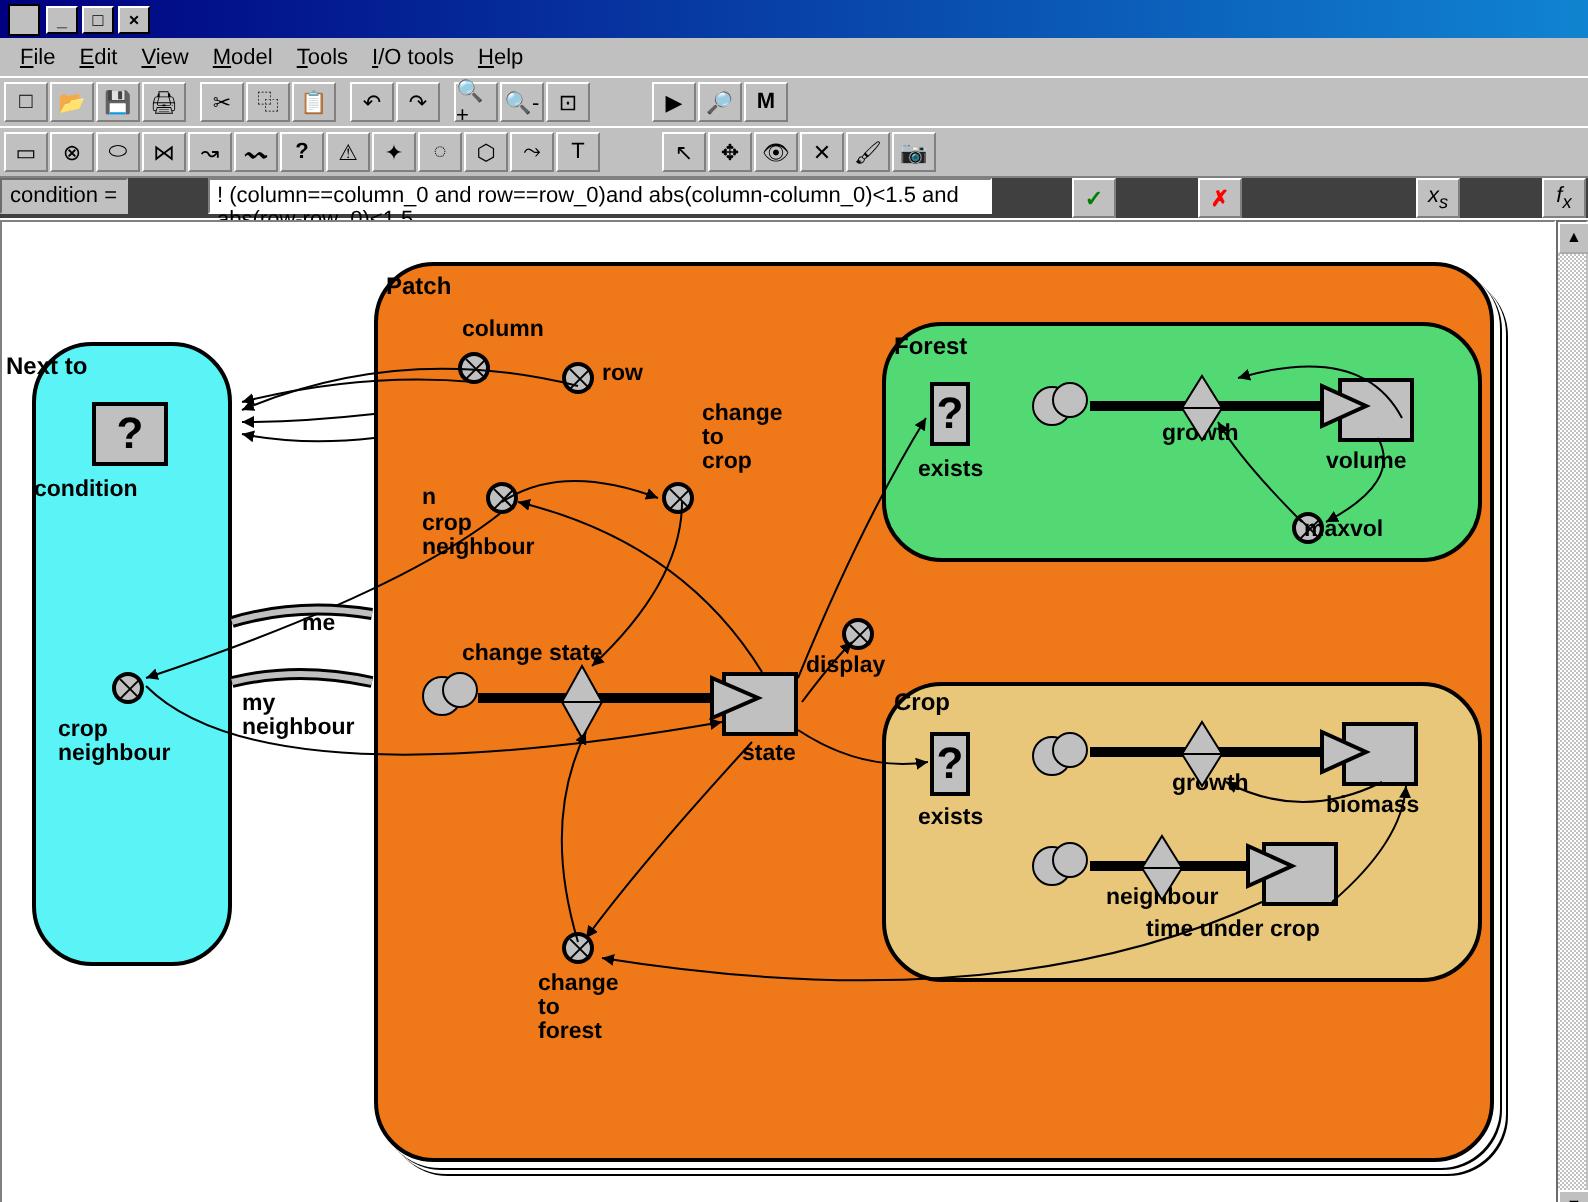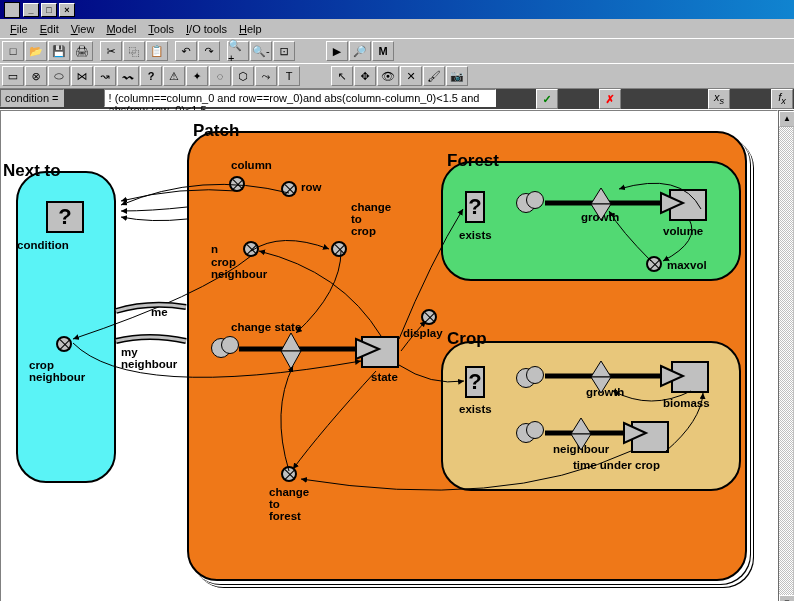--- a/index.html
+++ b/index.html
@@ -29,21 +29,21 @@
   .scroll-v { width: 16px; background: #c0c0c0; border: 1px inset #c0c0c0; display: flex; flex-direction: column; }
   .scrb { width: 16px; height: 16px; background: #c0c0c0; border: 1px outset #fff; font-size: 8px; text-align: center; line-height: 14px; }
   .scr-track { flex: 1; background: repeating-conic-gradient(#c0c0c0 0% 25%, #fff 0% 50%) 50% / 2px 2px; }
   
   .sub { position: absolute; border-radius: 30px; border: 2px solid #000; }
   .sub-patch { left: 186px; top: 20px; width: 560px; height: 450px; background: #ef7818; box-shadow: 3px 3px 0 #fff, 4px 4px 0 #000, 6px 6px 0 #fff, 7px 7px 0 #000; }
   .sub-next { left: 15px; top: 60px; width: 100px; height: 312px; background: #5af3f6; }
   .sub-forest { left: 440px; top: 50px; width: 300px; height: 120px; background: #52d973; }
   .sub-crop { left: 440px; top: 230px; width: 300px; height: 150px; background: #e8c77b; }
   
-  .label { position: absolute; font-weight: bold; font-size: 17px; }
+  .label { position: absolute; font-weight: bold; font-size: 12px; margin-top: 15px; }
   .vlabel { position: absolute; font-size: 11.5px; font-weight: bold; text-align: left; }
   
   .comp { position: absolute; width: 38px; height: 32px; background: #c0c0c0; border: 2px solid #000; }
   .qbox { font-size: 22px; text-align: center; line-height: 28px; font-weight: bold; }
   .qthin { width: 20px; height: 32px; }
   
   svg.overlay { position: absolute; left: 0; top: 0; width: 100%; height: 100%; pointer-events: none; }
   
   .cloud { position: absolute; }
   .cloud::before, .cloud::after { content: ''; position: absolute; border-radius: 50%; background: #c0c0c0; border: 1px solid #000; }
@@ -189,21 +189,21 @@
     <div class="varcirc" style="left:280px;top:355px"></div>
     <div class="vlabel" style="left:268px;top:375px;width:55px">change<br>to<br>forest</div>
 
     <div class="comp qbox qthin" style="left:464px;top:80px">?</div>
     <div class="vlabel" style="left:458px;top:118px">exists</div>
     <div class="cloud" style="left:515px;top:80px"></div>
     <div class="vlabel" style="left:580px;top:100px">growth</div>
     <div class="comp" style="left:668px;top:78px"></div>
     <div class="vlabel" style="left:662px;top:114px">volume</div>
     <div class="varcirc" style="left:645px;top:145px"></div>
-    <div class="vlabel" style="left:666px;top:148px">maxvol</div>
+    <div class="vlabel" style="left:651px;top:148px">maxvol</div>
 
     <div class="comp qbox qthin" style="left:464px;top:255px">?</div>
     <div class="vlabel" style="left:458px;top:292px">exists</div>
     <div class="cloud" style="left:515px;top:255px"></div>
     <div class="vlabel" style="left:585px;top:275px">growth</div>
     <div class="comp" style="left:670px;top:250px"></div>
     <div class="vlabel" style="left:662px;top:286px">biomass</div>
     <div class="cloud" style="left:515px;top:310px"></div>
     <div class="vlabel" style="left:552px;top:332px">neighbour</div>
     <div class="comp" style="left:630px;top:310px"></div>

